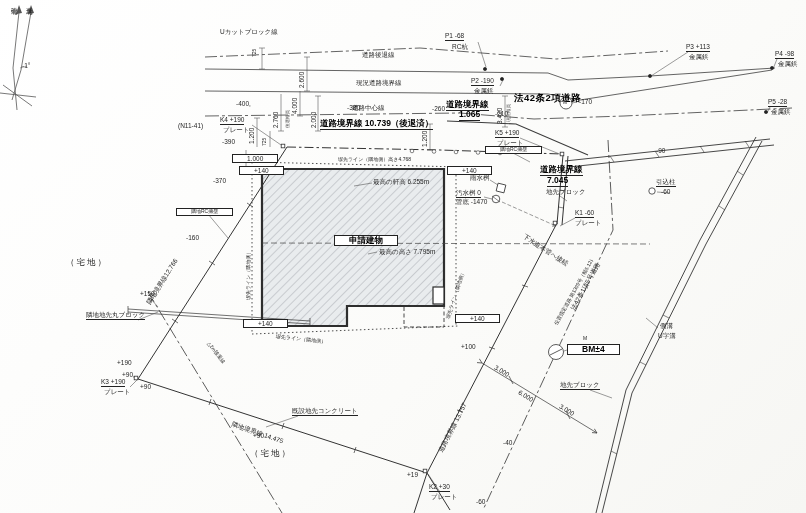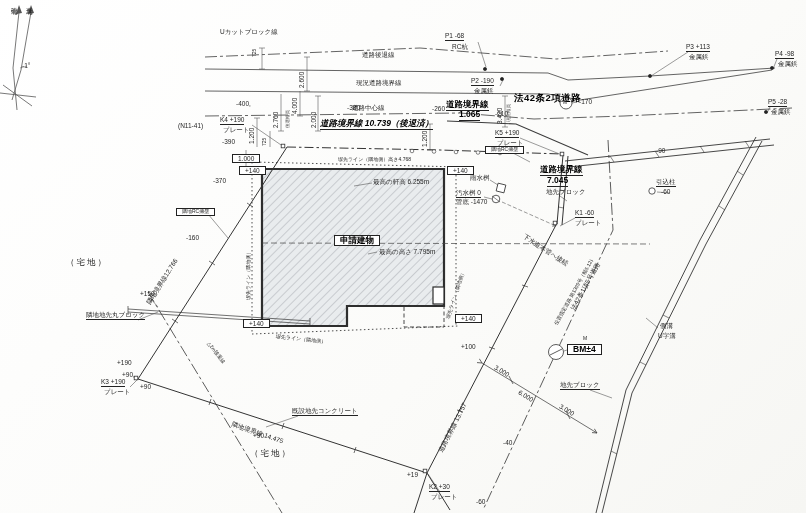--- a/index.html
+++ b/index.html
@@ -4,21 +4,21 @@
 <style>
   html,body{margin:0;padding:0;background:#ffffff;}
   .sheet{position:relative;width:806px;height:513px;background:linear-gradient(135deg,#ffffff 0%,#fbfbf9 60%,#f6f6f3 100%);overflow:hidden;font-family:"Liberation Sans",sans-serif;}
   svg{position:absolute;left:0;top:0;}
   .lb{position:absolute;font-family:"Liberation Sans",sans-serif;font-size:6.5px;color:#1f1f1f;white-space:nowrap;line-height:1.1;}
   .s5{font-size:5px;}
   .s45{font-size:4.5px;color:#444;}
   .bld{font-weight:bold;font-size:8.5px;color:#000;}
   .big{font-weight:bold;font-size:9.5px;color:#000;letter-spacing:.5px;}
   .u{border-bottom:.8px solid #222;padding-bottom:.5px;}
-  .bx{border:1px solid #222;background:#fff;padding:0 5px;}
+  .bx{border:1px solid #222;background:#fff;padding:0 14px;}
   .v{transform:rotate(-90deg);transform-origin:0 0;}
   .r{transform-origin:0 50%;}
   .wv{writing-mode:vertical-rl;letter-spacing:1px;}
   .tk{font-size:8.5px;letter-spacing:2px;}
 </style>
 </head>
 <body>
 
 <div class="sheet">
 
@@ -169,21 +169,21 @@
 
 <div class="lb wv" style="left:11px;top:2px;">磁北</div>
 <div class="lb wv" style="left:26px;top:2px;">真北</div>
 <div class="lb" style="left:22px;top:62px;">-1°</div>
 
 <div class="lb" style="left:220px;top:28px;">Uカットブロック線</div>
 <div class="lb" style="left:362px;top:51px;">道路後退線</div>
 <div class="lb" style="left:356px;top:79px;">現況道路境界線</div>
 <div class="lb" style="left:352px;top:104px;">道路中心線</div>
 <div class="lb big" style="left:514px;top:93px;">法42条2項道路</div>
-<div class="lb bld u" style="left:320px;top:119px;font-style:italic;">道路境界線 10.739（後退済）</div>
+<div class="lb bld u" style="left:320px;top:119px;">道路境界線 10.739（後退済）</div>
 <div class="lb bld u" style="left:446px;top:100px;">道路境界線</div>
 <div class="lb bld u" style="left:459px;top:110px;">1.065</div>
 
 <div class="lb v s5" style="left:252px;top:57px;">725</div>
 <div class="lb v" style="left:298px;top:88px;">2.600</div>
 <div class="lb v" style="left:291px;top:114px;">4.000</div>
 <div class="lb v" style="left:272px;top:128px;">2.760</div>
 <div class="lb v s45" style="left:286px;top:128px;">後退幅員</div>
 <div class="lb v" style="left:310px;top:128px;">2.000</div>
 <div class="lb v" style="left:248px;top:144px;">1.200</div>

